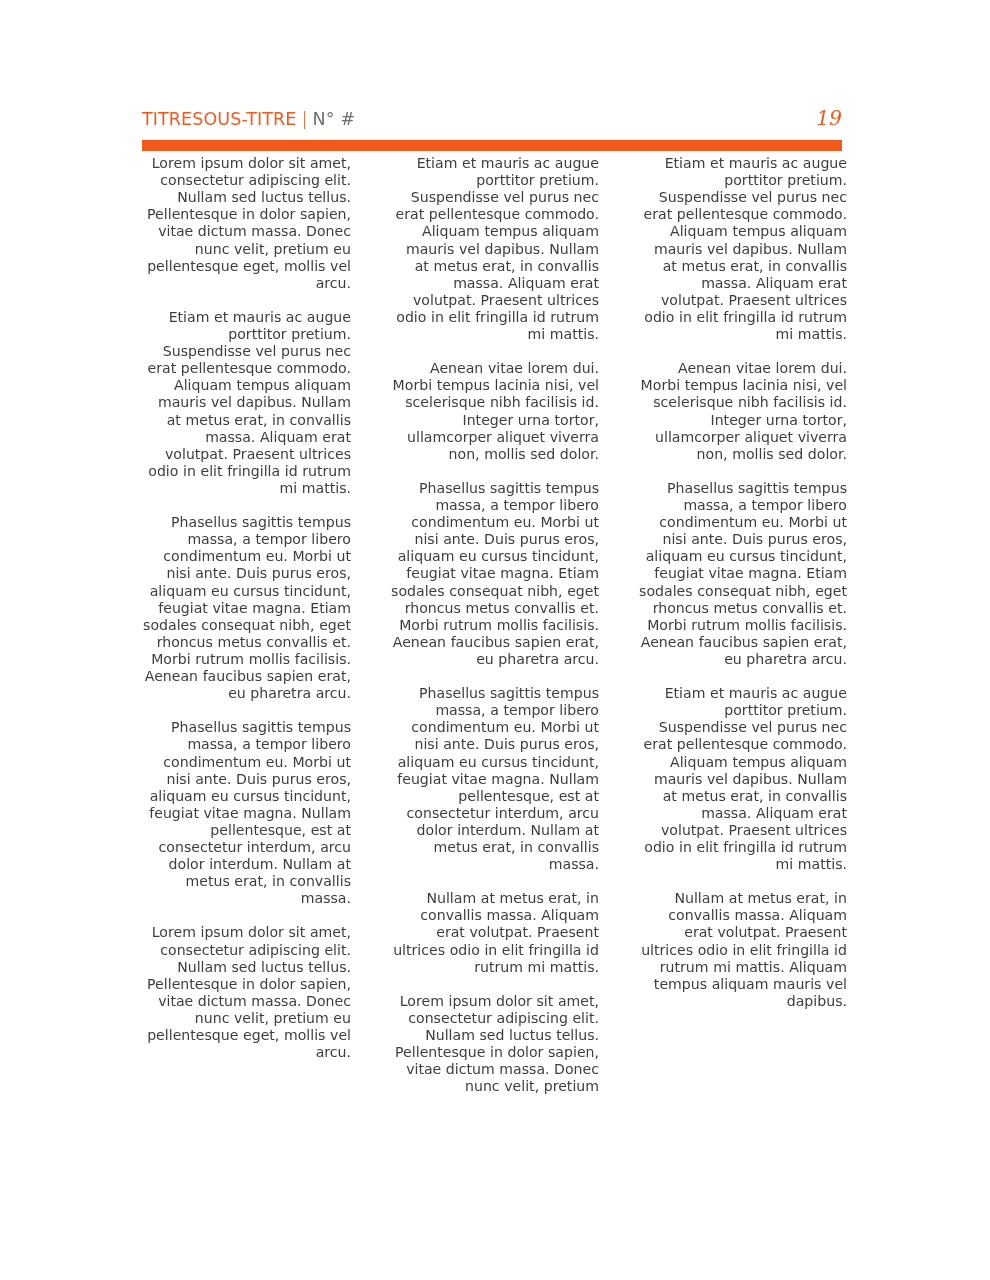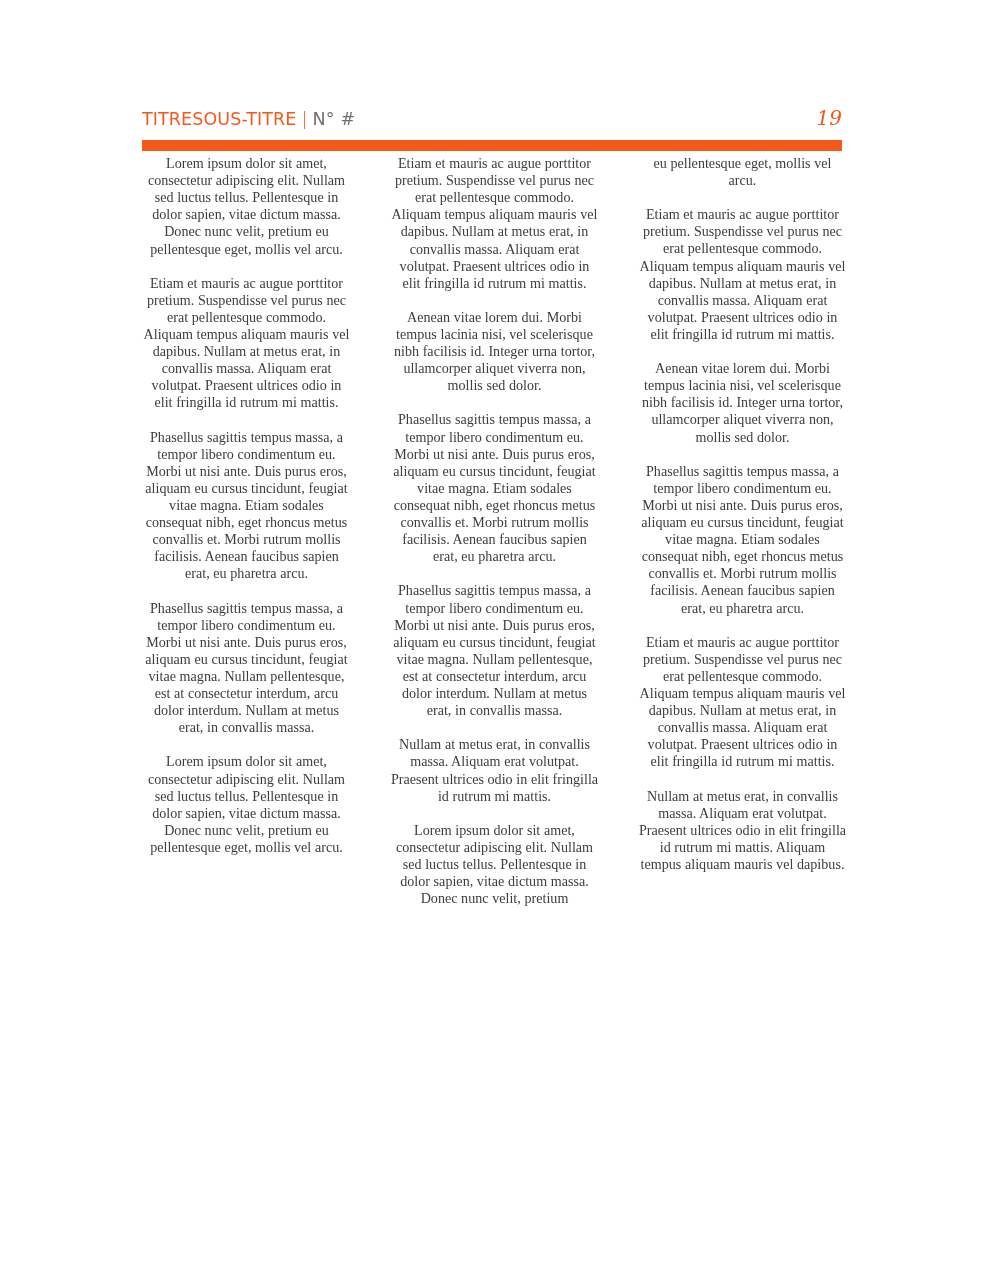--- a/index.html
+++ b/index.html
@@ -83,24 +83,23 @@
     margin-right: 39px;
   }
   .column:last-child {
     margin-right: 0;
   }
   .column p {
     margin: 0 0 17px 0;
     font-size: 14.1px;
     line-height: 1.215;
     color: #3d3d3d;
-    text-align: center;
+    text-align: right;
     letter-spacing: 0.01px;
     word-spacing: 0.1px;
-    font-family: Liberation Serif, serif;
   }
   .column p:last-child {
     margin-bottom: 0;
   }
 </style>
 </head>
 <body>
 
 <div class="page">
 
@@ -125,21 +124,20 @@
       </div>
     <div class="column">
         <p>Etiam et mauris ac augue porttitor pretium. Suspendisse vel purus nec erat pellentesque commodo. Aliquam tempus aliquam mauris vel dapibus. Nullam at metus erat, in convallis massa. Aliquam erat volutpat. Praesent ultrices odio in elit fringilla id rutrum mi mattis.</p>
         <p>Aenean vitae lorem dui. Morbi tempus lacinia nisi, vel scelerisque nibh facilisis id. Integer urna tortor, ullamcorper aliquet viverra non, mollis sed dolor.</p>
         <p>Phasellus sagittis tempus massa, a tempor libero condimentum eu. Morbi ut nisi ante. Duis purus eros, aliquam eu cursus tincidunt, feugiat vitae magna. Etiam sodales consequat nibh, eget rhoncus metus convallis et. Morbi rutrum mollis facilisis. Aenean faucibus sapien erat, eu pharetra arcu.</p>
         <p>Phasellus sagittis tempus massa, a tempor libero condimentum eu. Morbi ut nisi ante. Duis purus eros, aliquam eu cursus tincidunt, feugiat vitae magna. Nullam pellentesque, est at consectetur interdum, arcu dolor interdum. Nullam at metus erat, in convallis massa.</p>
         <p>Nullam at metus erat, in convallis massa. Aliquam erat volutpat. Praesent ultrices odio in elit fringilla id rutrum mi mattis.</p>
         <p>Lorem ipsum dolor sit amet, consectetur adipiscing elit. Nullam sed luctus tellus. Pellentesque in dolor sapien, vitae dictum massa. Donec nunc velit, pretium</p>
       </div>
     <div class="column">
-        <p>eu pellentesque eget, mollis vel arcu.</p>
         <p>Etiam et mauris ac augue porttitor pretium. Suspendisse vel purus nec erat pellentesque commodo. Aliquam tempus aliquam mauris vel dapibus. Nullam at metus erat, in convallis massa. Aliquam erat volutpat. Praesent ultrices odio in elit fringilla id rutrum mi mattis.</p>
         <p>Aenean vitae lorem dui. Morbi tempus lacinia nisi, vel scelerisque nibh facilisis id. Integer urna tortor, ullamcorper aliquet viverra non, mollis sed dolor.</p>
         <p>Phasellus sagittis tempus massa, a tempor libero condimentum eu. Morbi ut nisi ante. Duis purus eros, aliquam eu cursus tincidunt, feugiat vitae magna. Etiam sodales consequat nibh, eget rhoncus metus convallis et. Morbi rutrum mollis facilisis. Aenean faucibus sapien erat, eu pharetra arcu.</p>
         <p>Etiam et mauris ac augue porttitor pretium. Suspendisse vel purus nec erat pellentesque commodo. Aliquam tempus aliquam mauris vel dapibus. Nullam at metus erat, in convallis massa. Aliquam erat volutpat. Praesent ultrices odio in elit fringilla id rutrum mi mattis.</p>
         <p>Nullam at metus erat, in convallis massa. Aliquam erat volutpat. Praesent ultrices odio in elit fringilla id rutrum mi mattis. Aliquam tempus aliquam mauris vel dapibus.</p>
       </div>
   </div>
 
 </div>
 

